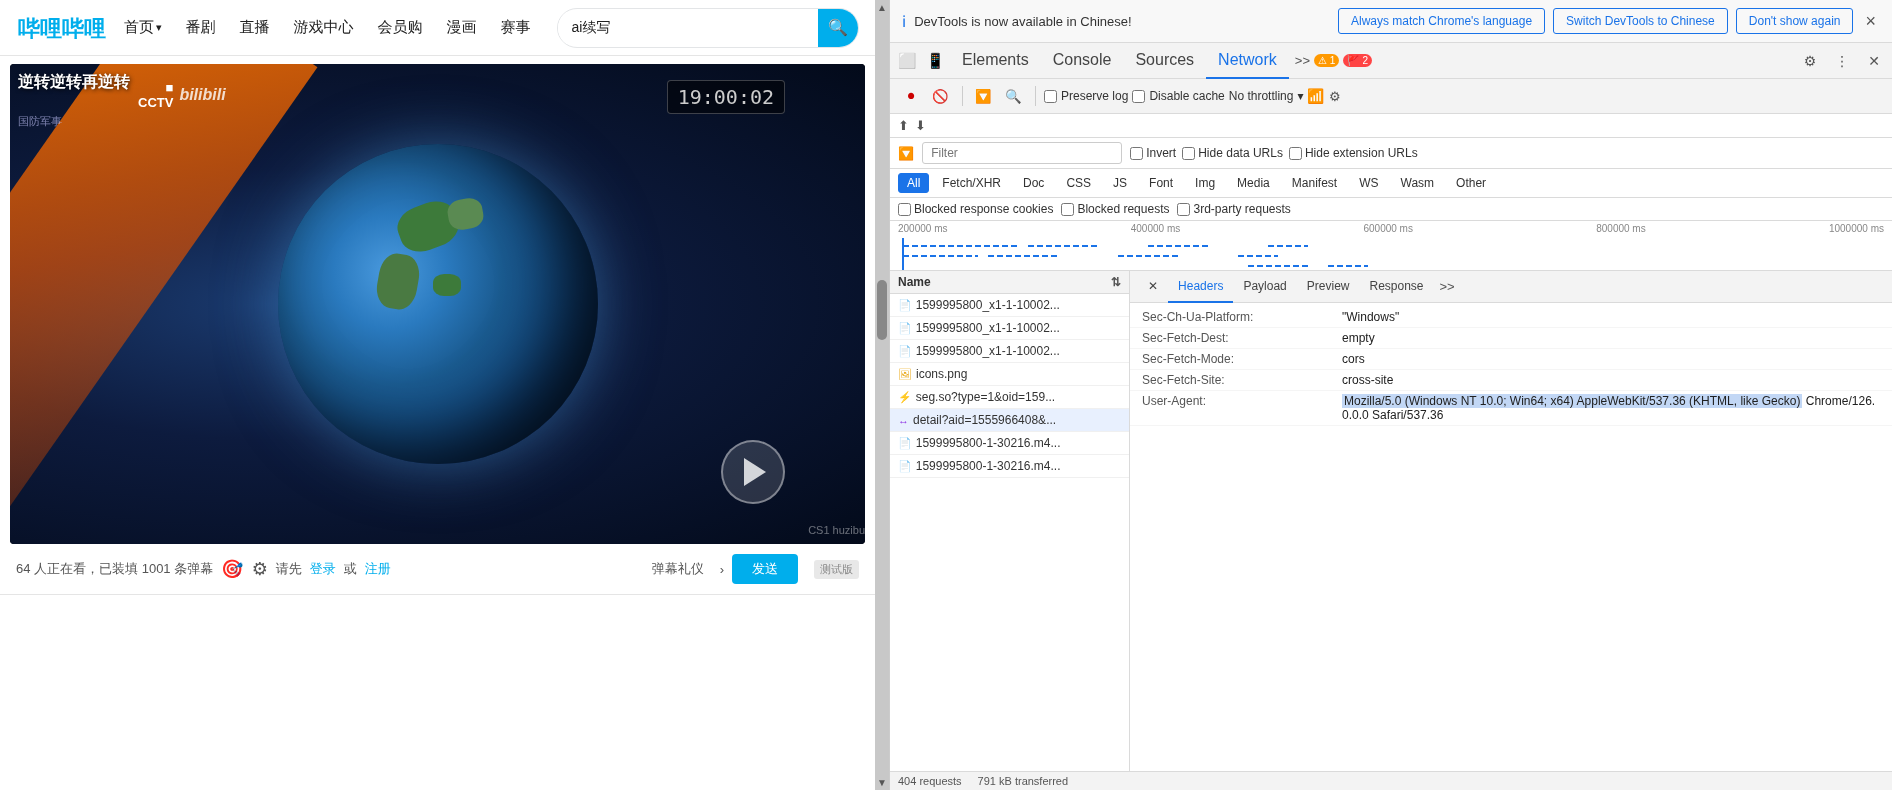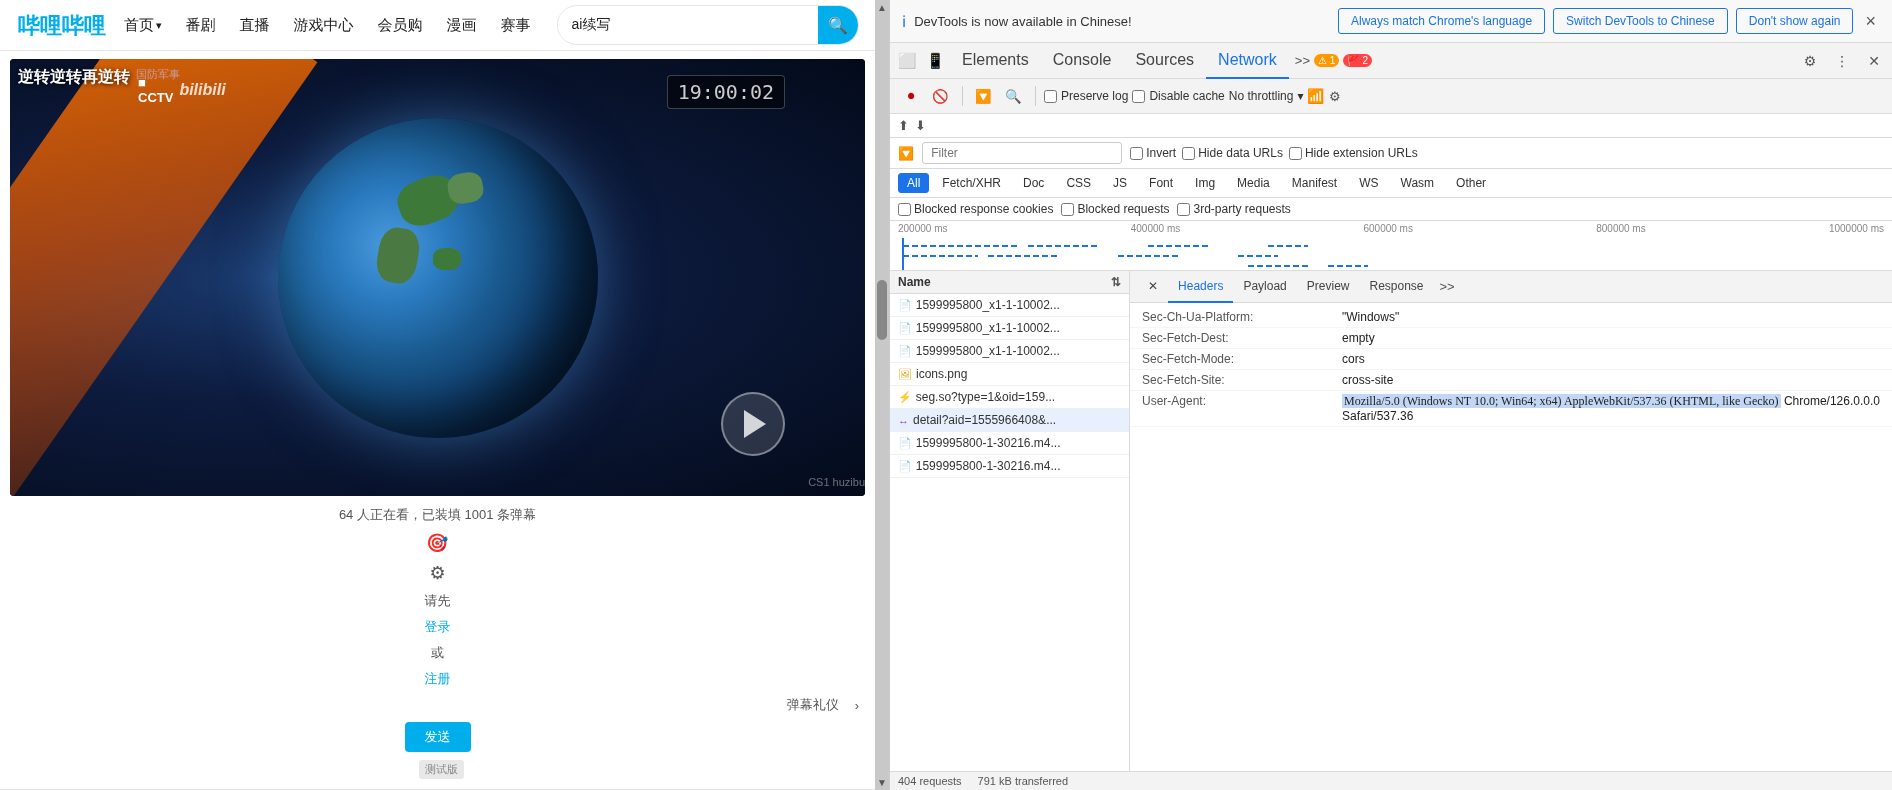--- a/index.html
+++ b/index.html
@@ -126,42 +126,43 @@
       transform: rotate(35deg);
       transform-origin: top left;
     }
 
     
     .video-overlay-tl {
       position: absolute;
       top: 8px;
       left: 8px;
       display: flex;
-      flex-direction: row;
-      gap: 6px;
+      flex-direction: column;
+      gap: 21px;
     }
     .overlay-text {
       color: white;
       font-size: 16px;
       font-weight: bold;
       text-shadow: 1px 1px 4px rgba(0,0,0,0.8);
       line-height: 1.3;
     }
 
     
     .cctv-logo {
       position: absolute;
       top: 8px;
       left: 120px;
       color: white;
       font-size: 14px;
       font-weight: bold;
       display: flex;
       align-items: center;
       gap: 6px;
+      text-align: right;
     }
 
     
     .bili-watermark {
       position: absolute;
       top: 60px;
       left: 120px;
       color: white;
       font-size: 22px;
       font-weight: bold;
@@ -219,21 +220,20 @@
 
     
     #video-controls {
       padding: 10px 16px;
       display: flex;
       align-items: center;
       gap: 8px;
       font-size: 13px;
       color: #555;
       border-bottom: 1px solid #e5e5e5;
-      flex-direction: column;
     }
     .viewer-count { color: #555; }
     .danmaku-icon { font-size: 18px; cursor: pointer; }
     .login-prompt { color: #555; }
     .login-link { color: #00AEEC; cursor: pointer; text-decoration: none; }
     .danmaku-gift { 
       margin-left: auto; 
       color: #555; 
       cursor: pointer;
       display: flex;
@@ -992,21 +992,21 @@
           <span class="header-name">Sec-Fetch-Mode:</span>
           <span class="header-value">cors</span>
         </div>
         <div class="header-row">
           <span class="header-name">Sec-Fetch-Site:</span>
           <span class="header-value">cross-site</span>
         </div>
         <div class="header-row">
           <span class="header-name">User-Agent:</span>
           <span class="header-value">
-            <span style="background:#c2d7f5; padding: 0 2px; font-family: Liberation Serif, serif;">Mozilla/5.0 (Windows NT 10.0; Win64; x64) AppleWebKit/537.36 (KHTML, like Gecko)</span>
+            <span style="background:#c2d7f5; padding: 0 2px;">Mozilla/5.0 (Windows NT 10.0; Win64; x64) AppleWebKit/537.36 (KHTML, like Gecko)</span>
             <span> Chrome/126.0.0.0 Safari/537.36</span>
           </span>
         </div>
       </div>
     </div>
   </div>
 
   <div id="network-status">
     <span>404 requests</span>
     <span>791 kB transferred</span>

